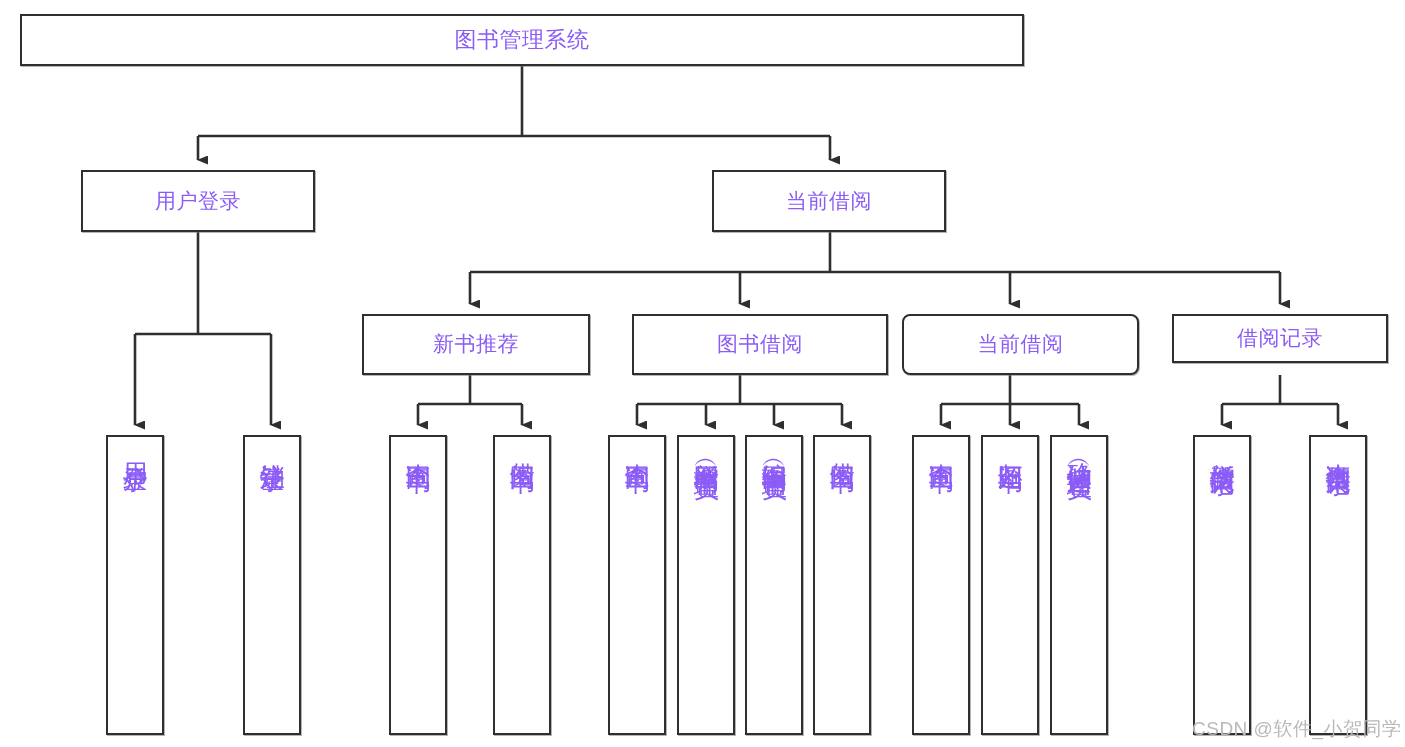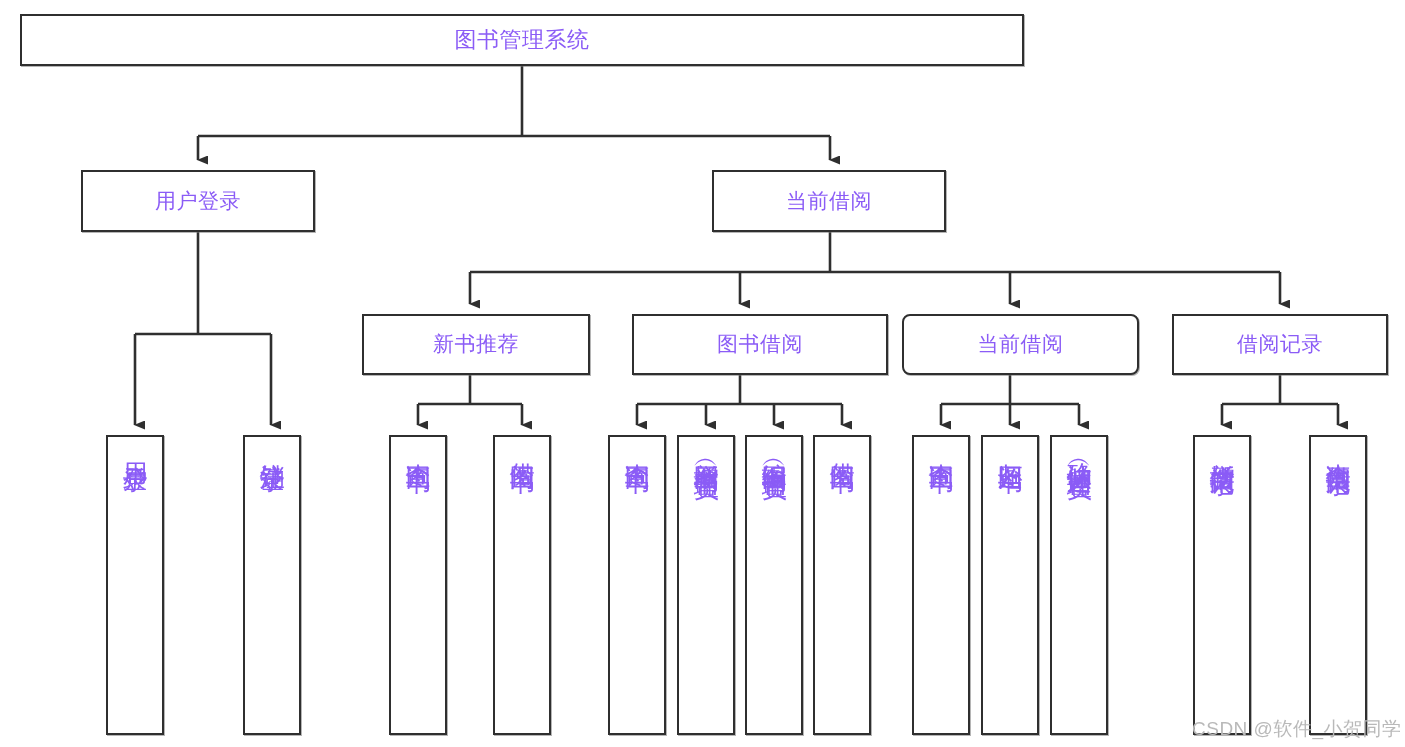--- a/index.html
+++ b/index.html
@@ -134,21 +134,21 @@
 
   <div class="node horizontal" style="left:362px; top:314px; width:228px; height:61px;text-align:right;">
     <span class="node-label">新书推荐</span>
   </div>
   <div class="node horizontal" style="left:632px; top:314px; width:256px; height:61px;">
     <span class="node-label">图书借阅</span>
   </div>
   <div class="node horizontal" style="left:902px; top:314px; width:237px; height:61px;border-radius:8px;">
     <span class="node-label">当前借阅</span>
   </div>
-  <div class="node horizontal" style="left:1172px; top:314px; width:216px; height:61px;">
+  <div class="node horizontal" style="left:1172px; top:314px; width:216px; height:49px;">
     <span class="node-label">借阅记录</span>
   </div>
 
   <div class="node vertical" style="left:106px; top:435px; width:58px; height:300px;">
     <span class="node-label">用户登录</span>
   </div>
   <div class="node vertical" style="left:243px; top:435px; width:58px; height:300px;">
     <span class="node-label">注销登录</span>
   </div>
 

